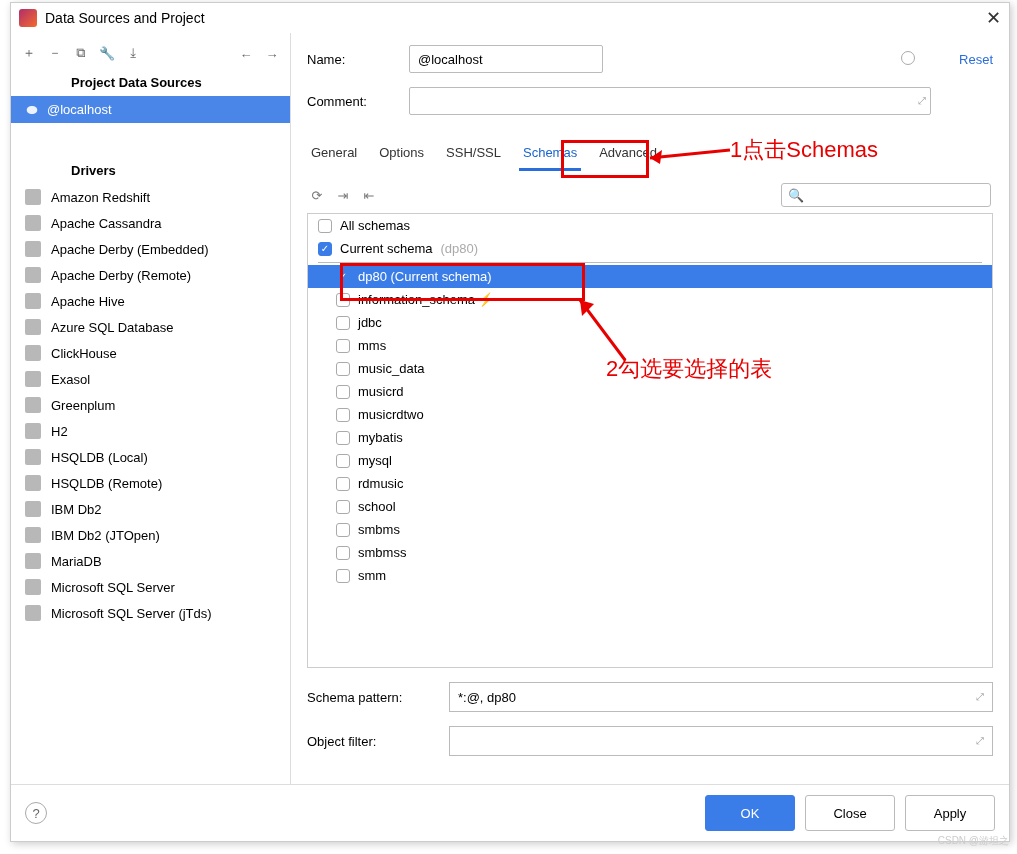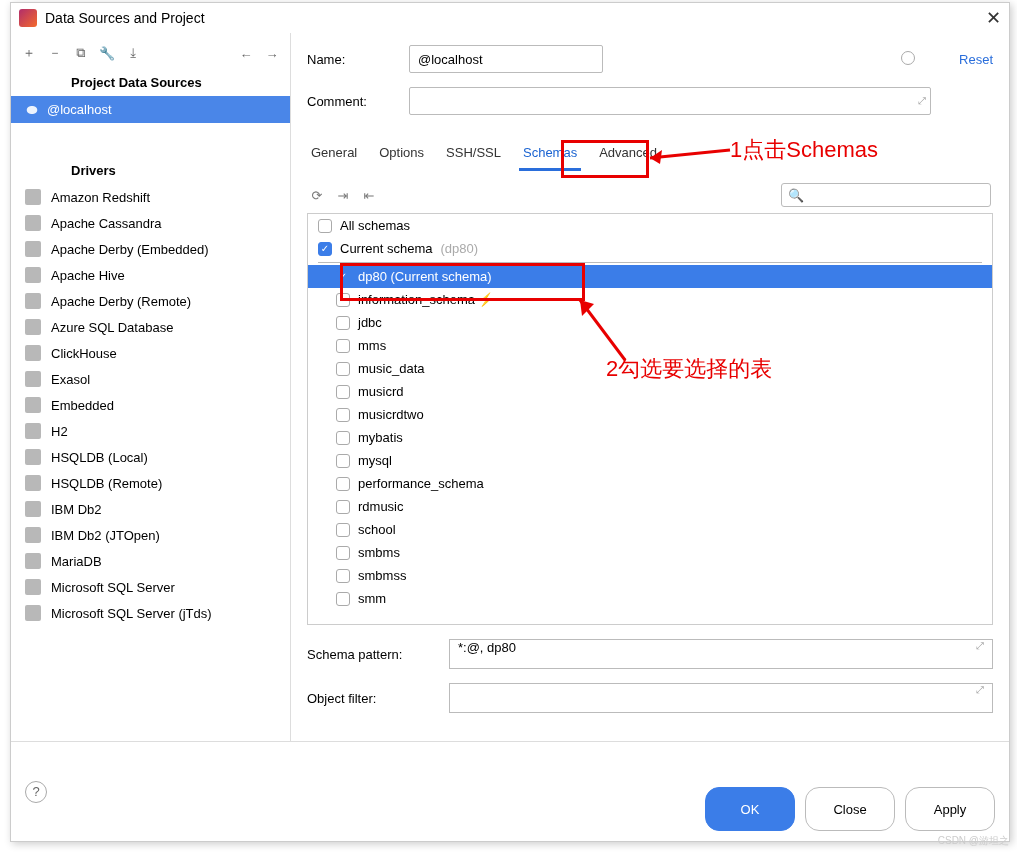--- a/index.html
+++ b/index.html
@@ -35,24 +35,24 @@
 .schema-bar .sico{ width:16px;height:16px; color:#7a7a7a; display:flex;align-items:center;justify-content:center;}
 .schema-search { margin-left:auto; width:210px; border:1px solid #bbb; height:24px; border-radius:3px; display:flex;align-items:center;padding:0 6px;}
 .schema-list { flex:1; border:1px solid #ccc; overflow:auto;}
 .sch-item { display:flex; align-items:center; padding:4px 10px; gap:8px;}
 .sch-item.child { padding-left:28px;}
 .sch-item.selected { background:#3b7de8; color:#fff;}
 .chk { width:14px;height:14px; border:1px solid #aaa; border-radius:3px; display:inline-flex; align-items:center; justify-content:center; font-size:10px; background:#fff; color:#fff;}
 .chk.checked { background:#3b7de8; border-color:#3b7de8; color:#fff;}
 .sch-hr { border:none; border-top:1px solid #bbb; margin:2px 10px;}
 .bottom-fields { padding:14px 0;}
-.wide-input { flex:1; border:1px solid #bbb; height:30px; display:flex; align-items:flex-start; justify-content:space-between; padding:0 8px;}
+.wide-input { flex:1; border:1px solid #bbb; height:30px; display:flex; align-items:center; justify-content:space-between; padding:0 8px;}
 .dialog-buttons { border-top:1px solid #ddd; padding:10px 14px; display:flex; align-items:center; gap:10px;}
 .dialog-buttons .spacer{flex:1;}
-.btn { min-width:90px; height:44px; border:1px solid #bbb; border-radius:14px; background:#fff; cursor:pointer;margin-top:35px;}
+.btn { min-width:90px; height:36px; border:1px solid #bbb; border-radius:3px; background:#fff; cursor:pointer;}
 .btn.primary { background:#3b7de8; color:#fff; border-color:#3b7de8;}
 .help { width:22px;height:22px; border:1px solid #aaa; border-radius:50%; display:flex;align-items:center;justify-content:center; color:#666;}
 .annot { position:absolute; color:#e80000; font-size:22px; font-weight:400; pointer-events:none;}
 .redbox { position:absolute; border:3px solid #e80000; pointer-events:none;}
 .arrow-svg{position:absolute;pointer-events:none;}
 .expand{font-size:10px;color:#999;}
 .watermark{position:absolute;right:8px;bottom:6px;color:#ccc;font-size:10px;}
 </style>
 </head>
 <body>
@@ -91,41 +91,41 @@
           <div class="drv-item">
             <span class="dicon"></span>
             <span>Apache Cassandra</span>
           </div>
           <div class="drv-item">
             <span class="dicon"></span>
             <span>Apache Derby (Embedded)</span>
           </div>
           <div class="drv-item">
             <span class="dicon"></span>
+            <span>Apache Derby (Remote)</span>
+          </div>
+          <div class="drv-item">
+            <span class="dicon"></span>
             <span>Apache Hive</span>
           </div>
           <div class="drv-item">
             <span class="dicon"></span>
-            <span>Apache Derby (Remote)</span>
-          </div>
-          <div class="drv-item">
-            <span class="dicon"></span>
             <span>Azure SQL Database</span>
           </div>
           <div class="drv-item">
             <span class="dicon"></span>
             <span>ClickHouse</span>
           </div>
           <div class="drv-item">
             <span class="dicon"></span>
             <span>Exasol</span>
           </div>
           <div class="drv-item">
             <span class="dicon"></span>
-            <span>Embedded</span>
+            <span>Greenplum</span>
           </div>
           <div class="drv-item">
             <span class="dicon"></span>
             <span>H2</span>
           </div>
           <div class="drv-item">
             <span class="dicon"></span>
             <span>HSQLDB (Local)</span>
           </div>
           <div class="drv-item">
@@ -229,24 +229,20 @@
               <span class="chk"></span>
               <span>musicrdtwo</span>
             </div>
             <div class="sch-item child">
               <span class="chk"></span>
               <span>mybatis</span>
             </div>
             <div class="sch-item child">
               <span class="chk"></span>
               <span>mysql</span>
-            </div>
-            <div class="sch-item child">
-              <span class="chk"></span>
-              <span>performance_schema</span>
             </div>
             <div class="sch-item child">
               <span class="chk"></span>
               <span>rdmusic</span>
             </div>
             <div class="sch-item child">
               <span class="chk"></span>
               <span>school</span>
             </div>
             <div class="sch-item child">

